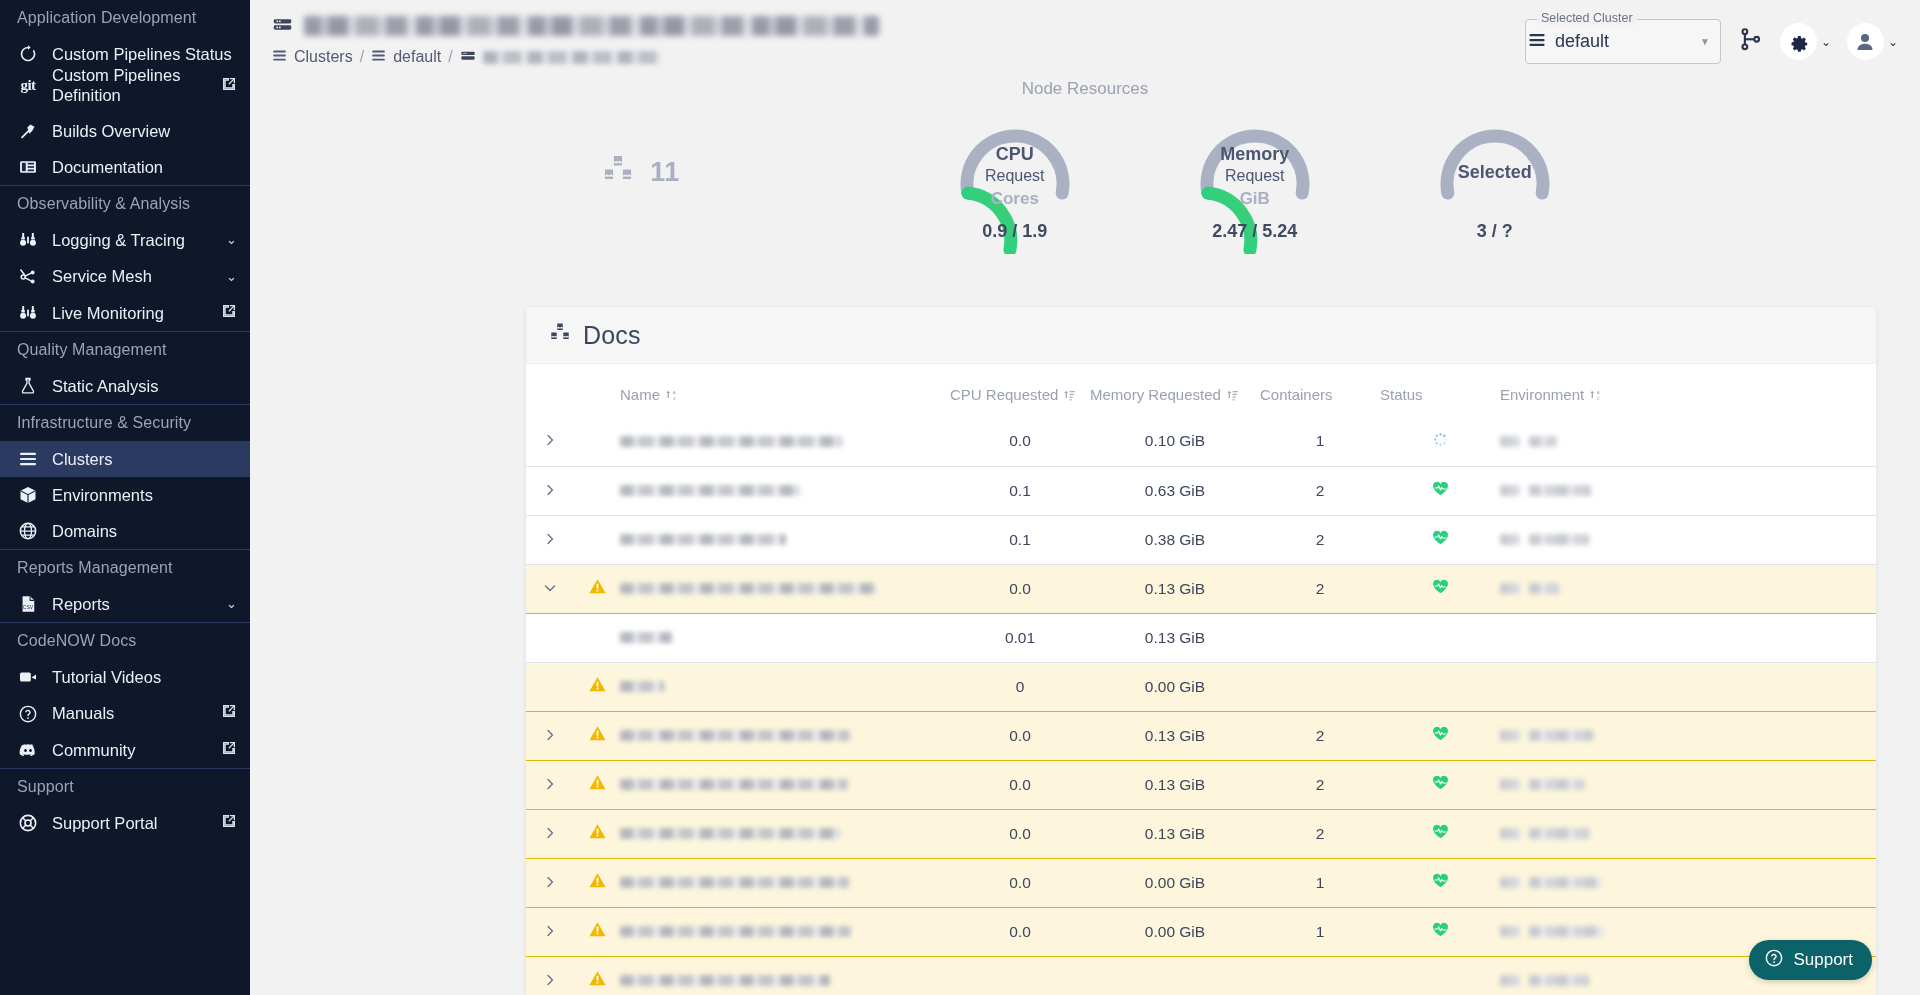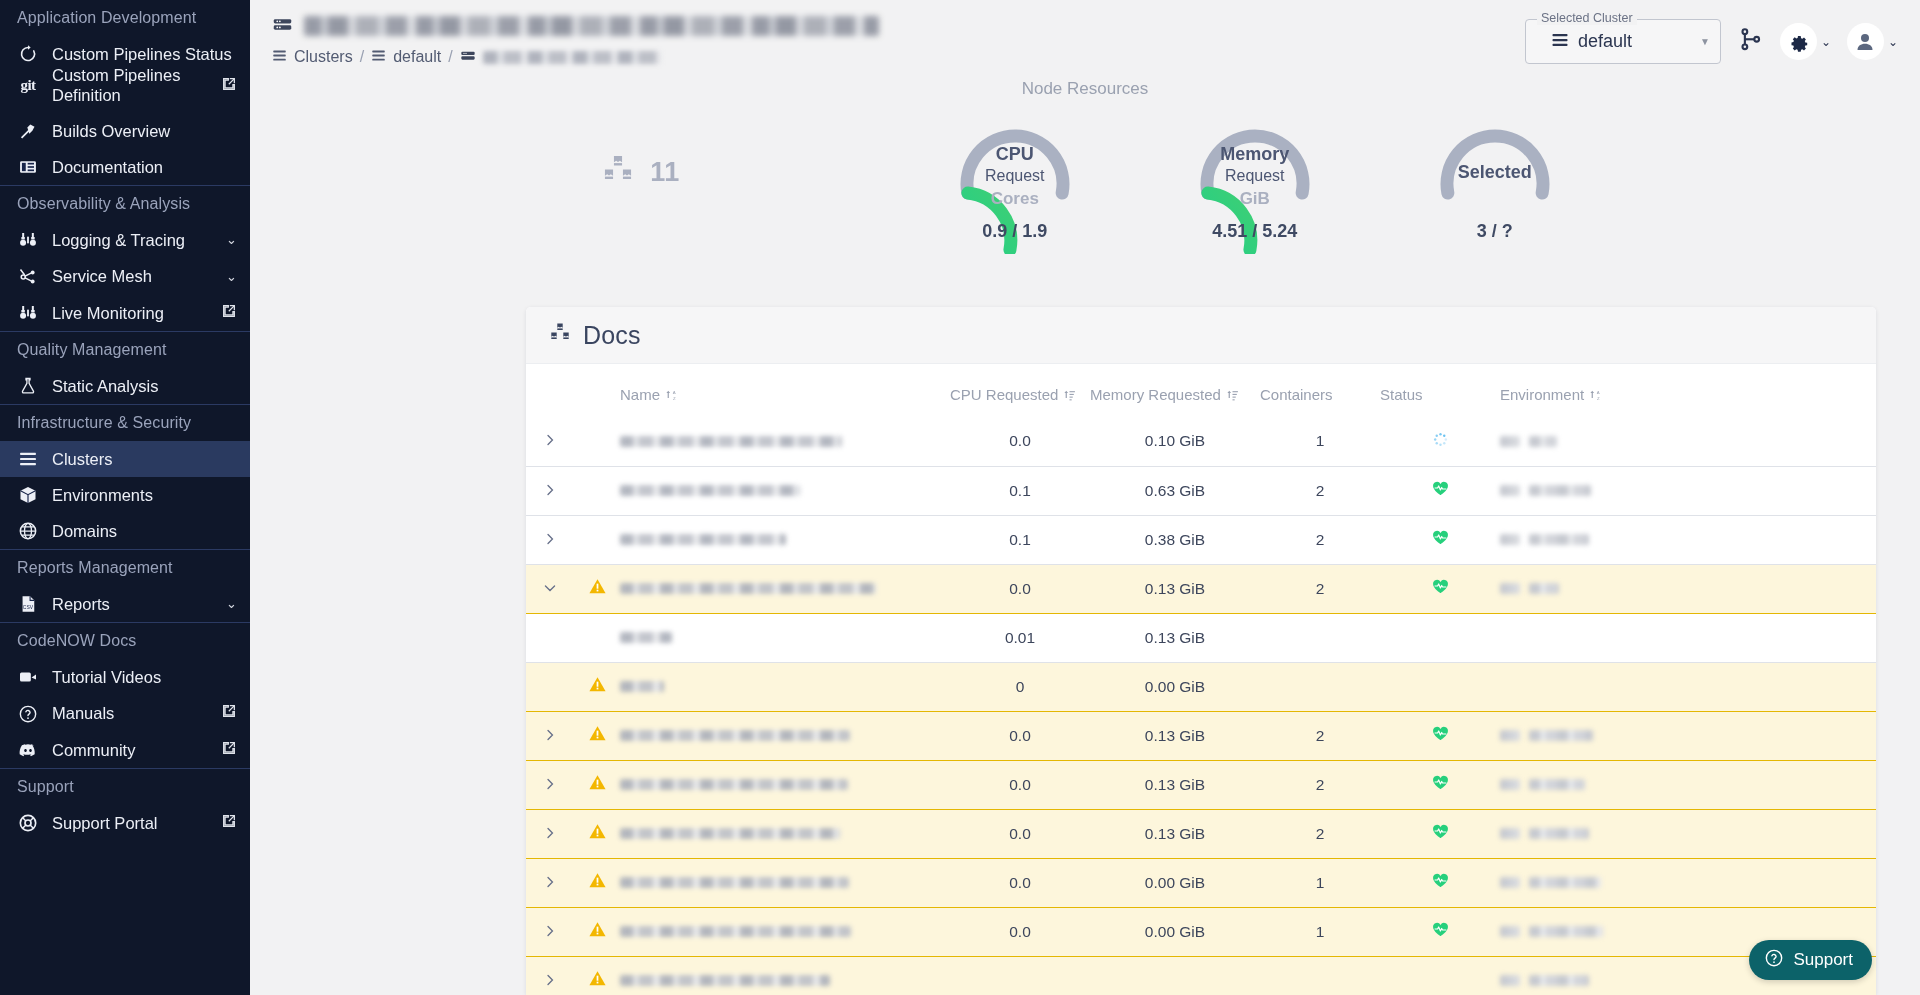--- a/index.html
+++ b/index.html
@@ -64,21 +64,21 @@
   .bc .bc-blur {
     height: 13px; width: 178px; border-radius: 2px; display: inline-block;
     background: repeating-linear-gradient(90deg,#a9adb8 0 14px,#d9dbe0 14px 21px,#b7bac3 21px 38px,#e2e3e7 38px 45px);
     filter: blur(2.6px); opacity: .9;
   }
 
   .topbar-right { display: flex; align-items: center; gap: 16px; padding-top: 10px; }
   .cluster-select {
     position: relative; width: 196px; height: 45px;
     border: 1px solid #c2c6cf; border-radius: 4px; background: #f6f6f7;
-    display: flex; align-items: center; padding: 0 10px 0 25px; cursor: pointer;
+    display: flex; align-items: center; padding: 0 10px 0 2px; cursor: pointer;
   }
   .cluster-select .legend {
     position: absolute; top: -9px; left: 11px; background: #f2f2f3;
     padding: 0 4px; font-size: 12.5px; color: #6b7governs; color: #6b7285;
   }
   .cluster-select .val { font-size: 18px; color: #2b3550; margin-left: 9px; }
   .cluster-select .caret { margin-left: auto; color: #8d93a1; font-size: 10px; }
 
   .icon-btn { cursor: pointer; display: flex; align-items: center; gap: 4px; }
   .round-btn {
@@ -539,21 +539,21 @@
           <stop offset="0" stop-color="#23cf87"></stop>
                   <stop offset="1" stop-color="#3fcf74"></stop>
         </linearGradient>
               </defs>
         <path d="M 37.85 89.01 A 48 48 0 1 1 132.15 89.01" stroke="#aab1c2" stroke-width="13" fill="none" stroke-linecap="round"></path>
         <path d="M 37.85 89.01 A 48 48 0 0 1 79.94 145.73" stroke="url(#gg1)" stroke-width="13" fill="none" stroke-linecap="round"></path>
       </svg>
       <div class="g-label">Memory</div>
       <div class="g-sub">Request</div>
       <div class="g-unit">GiB</div>
-      <div class="g-val">4.51 / 5.24</div>
+      <div class="g-val">2.47 / 5.24</div>
     </div>
           <div class="gauge novalue">
       <svg width="170" height="150" viewBox="0 0 170 150">
         <defs>
                 <linearGradient id="gg2" x1="0" y1="1" x2="1" y2="0">
           <stop offset="0" stop-color="#23cf87"></stop>
                   <stop offset="1" stop-color="#3fcf74"></stop>
         </linearGradient>
               </defs>
         <path d="M 37.85 89.01 A 48 48 0 1 1 132.15 89.01" stroke="#aab1c2" stroke-width="13" fill="none" stroke-linecap="round"></path>

